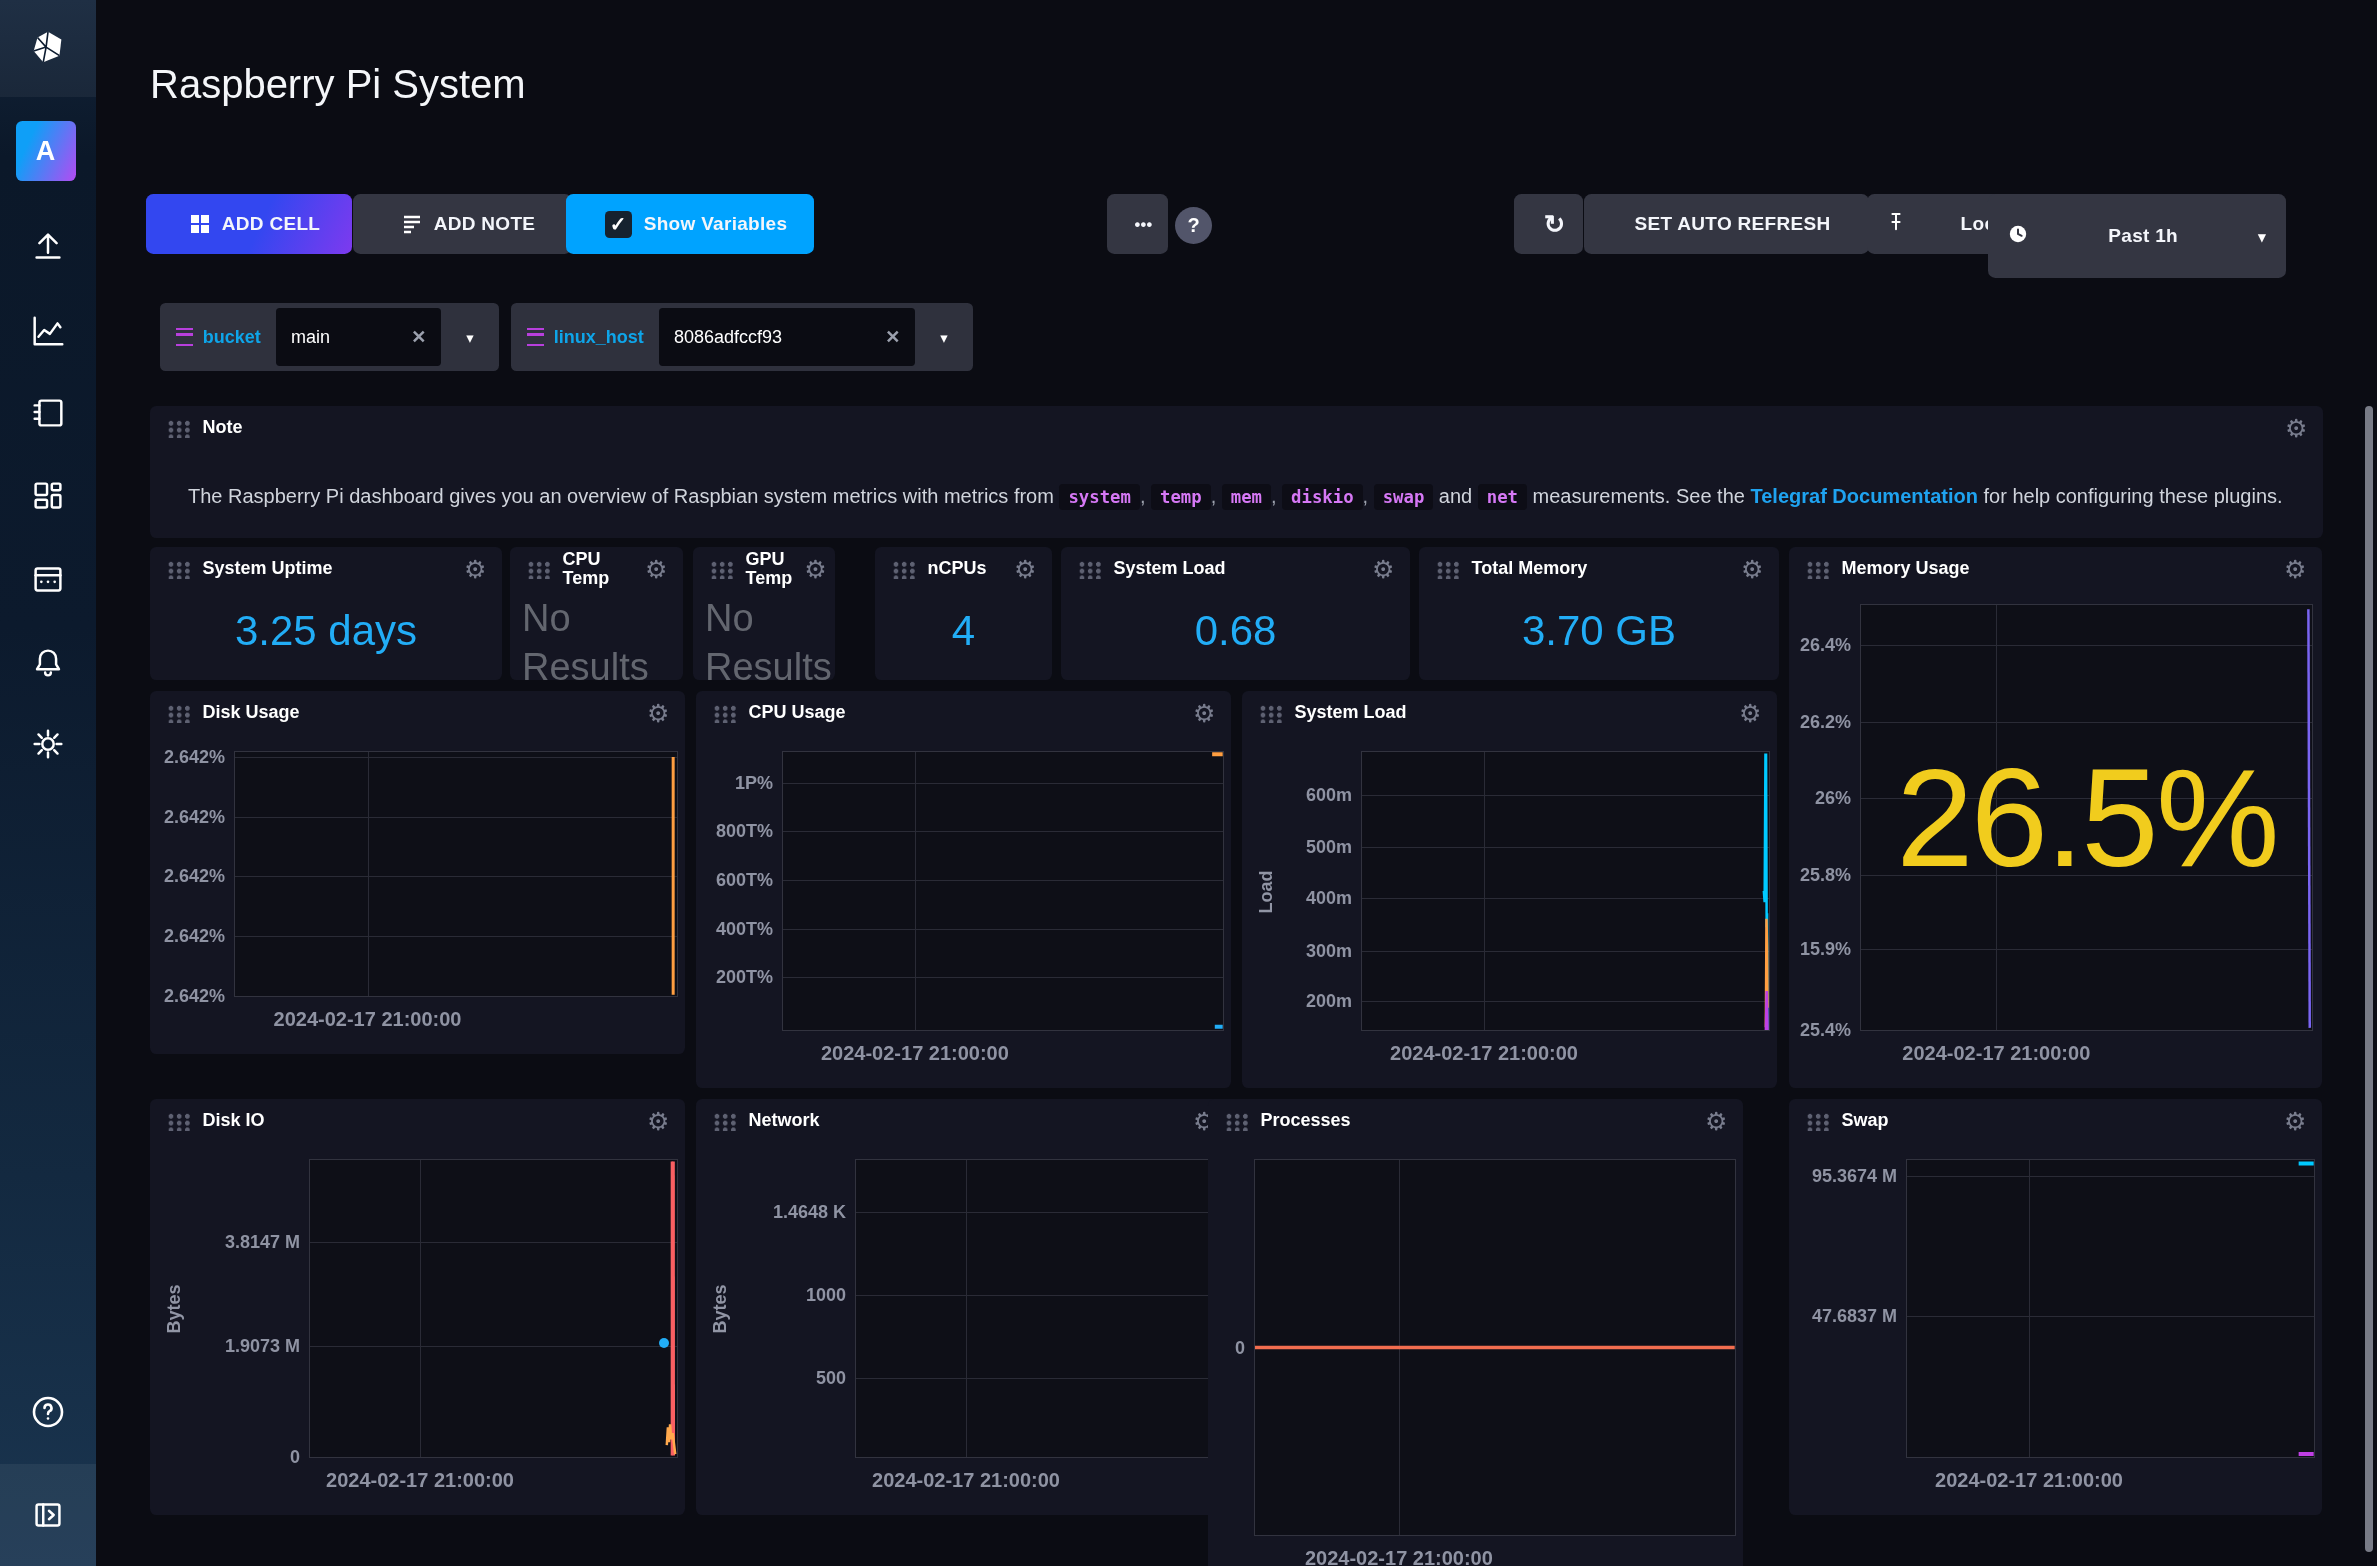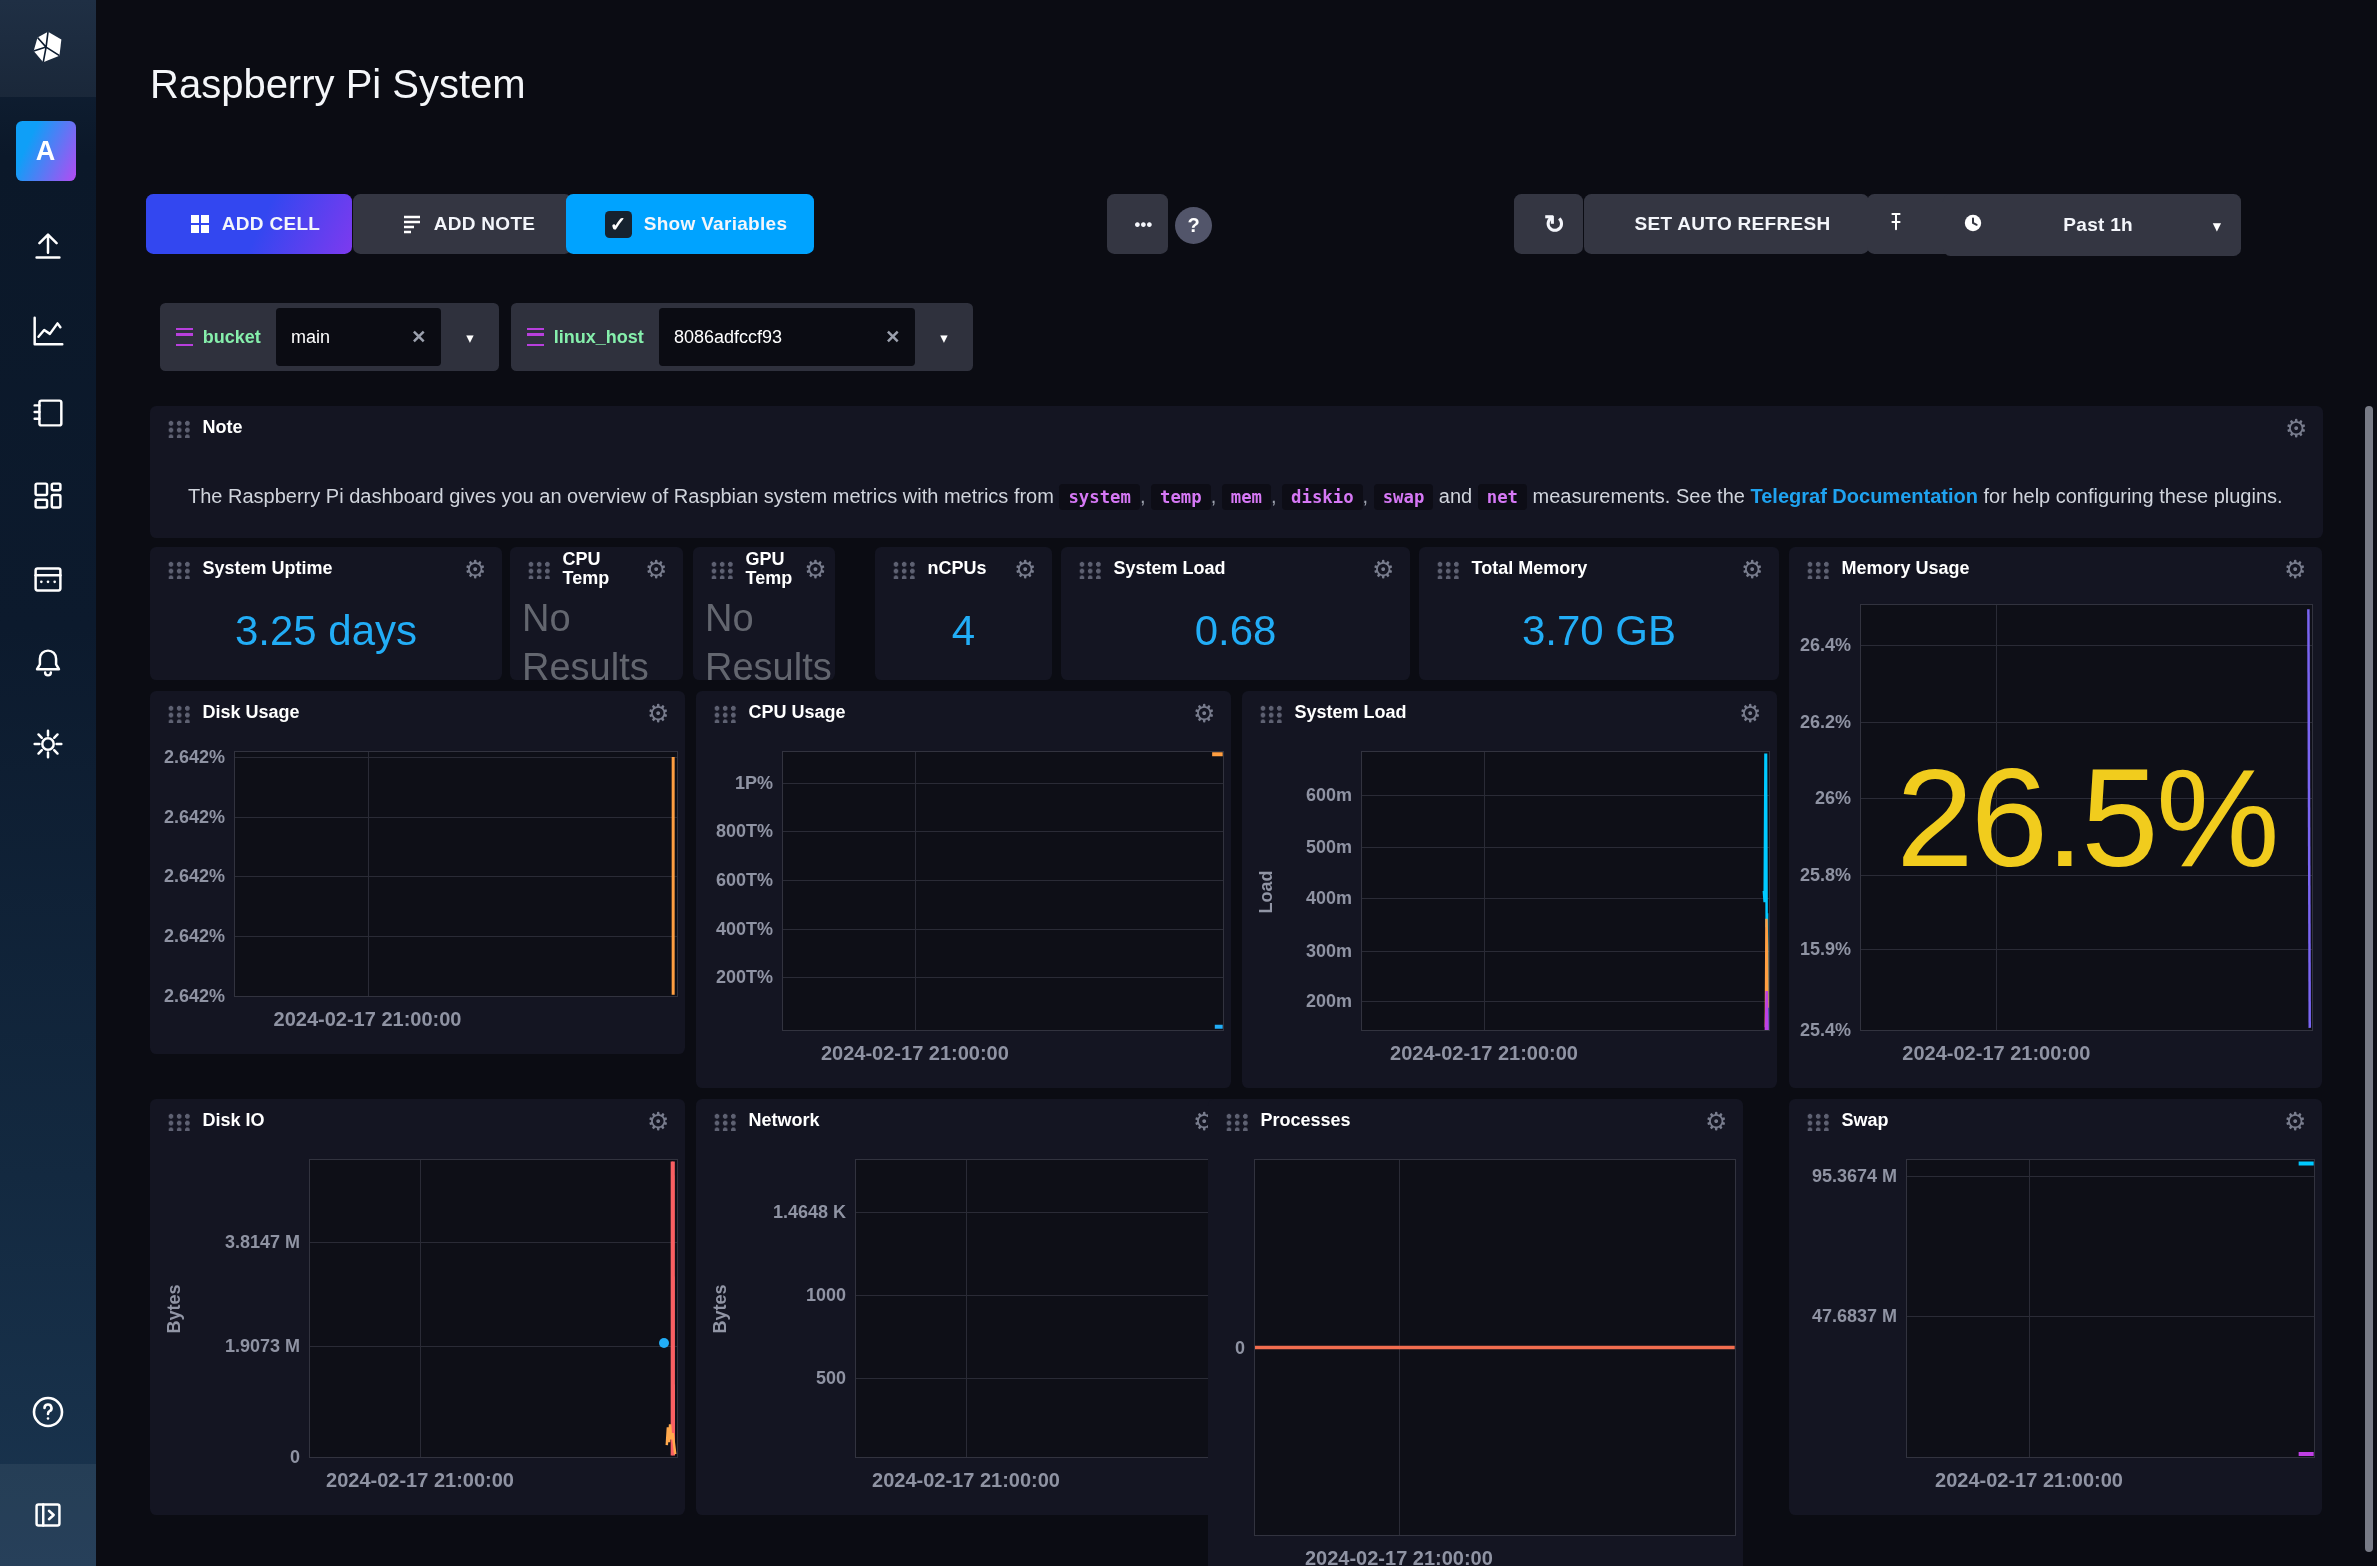--- a/index.html
+++ b/index.html
@@ -28,21 +28,21 @@
   .cb{width:27px;height:27px;border-radius:4.6px;background:#2a2c37;display:flex;align-items:center;justify-content:center;
       font-size:20px;font-weight:700;color:#fff;}
   .cb.checked{background:#16222f;}
   .round-help{position:absolute;top:207px;width:37px;height:37px;border-radius:50%;background:#52556a;
       display:flex;align-items:center;justify-content:center;font-size:20px;font-weight:700;color:#fff;cursor:pointer;}
   .caret{font-size:14.6px;color:#fff;}
   .tool-ic svg{stroke:#fff;fill:none;stroke-width:2.2;stroke-linecap:round;}
 
   
   .var-group{position:absolute;top:303px;height:68px;background:#2f313d;border-radius:5.5px;display:flex;align-items:stretch;overflow:hidden;}
-  .var-label{display:flex;align-items:center;gap:10px;padding:0 15.5px;color:#86efac;font-weight:700;font-size:18px;}
+  .var-label{display:flex;align-items:center;gap:10px;padding:0 15.5px;color:#0ea5e9;font-weight:700;font-size:18px;}
   .burger{width:17.3px;height:13.7px;border-top:2.9px solid #b83fdd;border-bottom:2.9px solid #b83fdd;position:relative;}
   .burger::after{content:"";position:absolute;left:0;right:0;top:2.6px;height:2.9px;background:#b83fdd;}
   .var-input{background:#0b0c13;margin:4.6px 0;border-radius:3.7px;display:flex;align-items:center;justify-content:space-between;
       padding:0 14.6px;color:#fff;font-size:18px;cursor:text;}
   .var-x{color:#9ba0ad;font-size:18px;font-weight:700;cursor:pointer;}
   .var-caret{width:58px;display:flex;align-items:center;justify-content:center;color:#fff;cursor:pointer;}
 
   
   .panel{position:absolute;background:#141522;border-radius:6.4px;overflow:hidden;}
   .panel-header{position:absolute;top:0;left:0;right:0;height:44px;display:flex;align-items:center;padding:0 15.5px;gap:12px;}
@@ -192,21 +192,21 @@
   </div>
   <div class="btn" style="left:1867px;width:188px;justify-content:space-between;padding:0 20px">
     <span class="tool-ic">
       <svg width="18" height="20" viewBox="0 0 20 22">
           <path d="M6 2 h8 M10 2 v9 M6 11 h8 M10 11 v8"></path>
         </svg>
     </span>
     <span>Local</span>
     <span class="caret">▾</span>
   </div>
-  <div class="btn" style="left:1943px;width:258px;justify-content:space-between;padding:1px 20px">
+  <div class="btn" style="left:1988px;width:258px;justify-content:space-between;padding:12px 20px">
     <span class="tool-ic">
       <svg width="20" height="20" viewBox="0 0 22 22">
           <circle cx="11" cy="11" r="9" fill="#fff" stroke="none"></circle>
           <path d="M11 6 v5 l4 2" stroke="#343642" stroke-width="2.2" fill="none"></path>
         </svg>
     </span>
     <span>Past 1h</span>
     <span class="caret">▾</span>
   </div>
 

